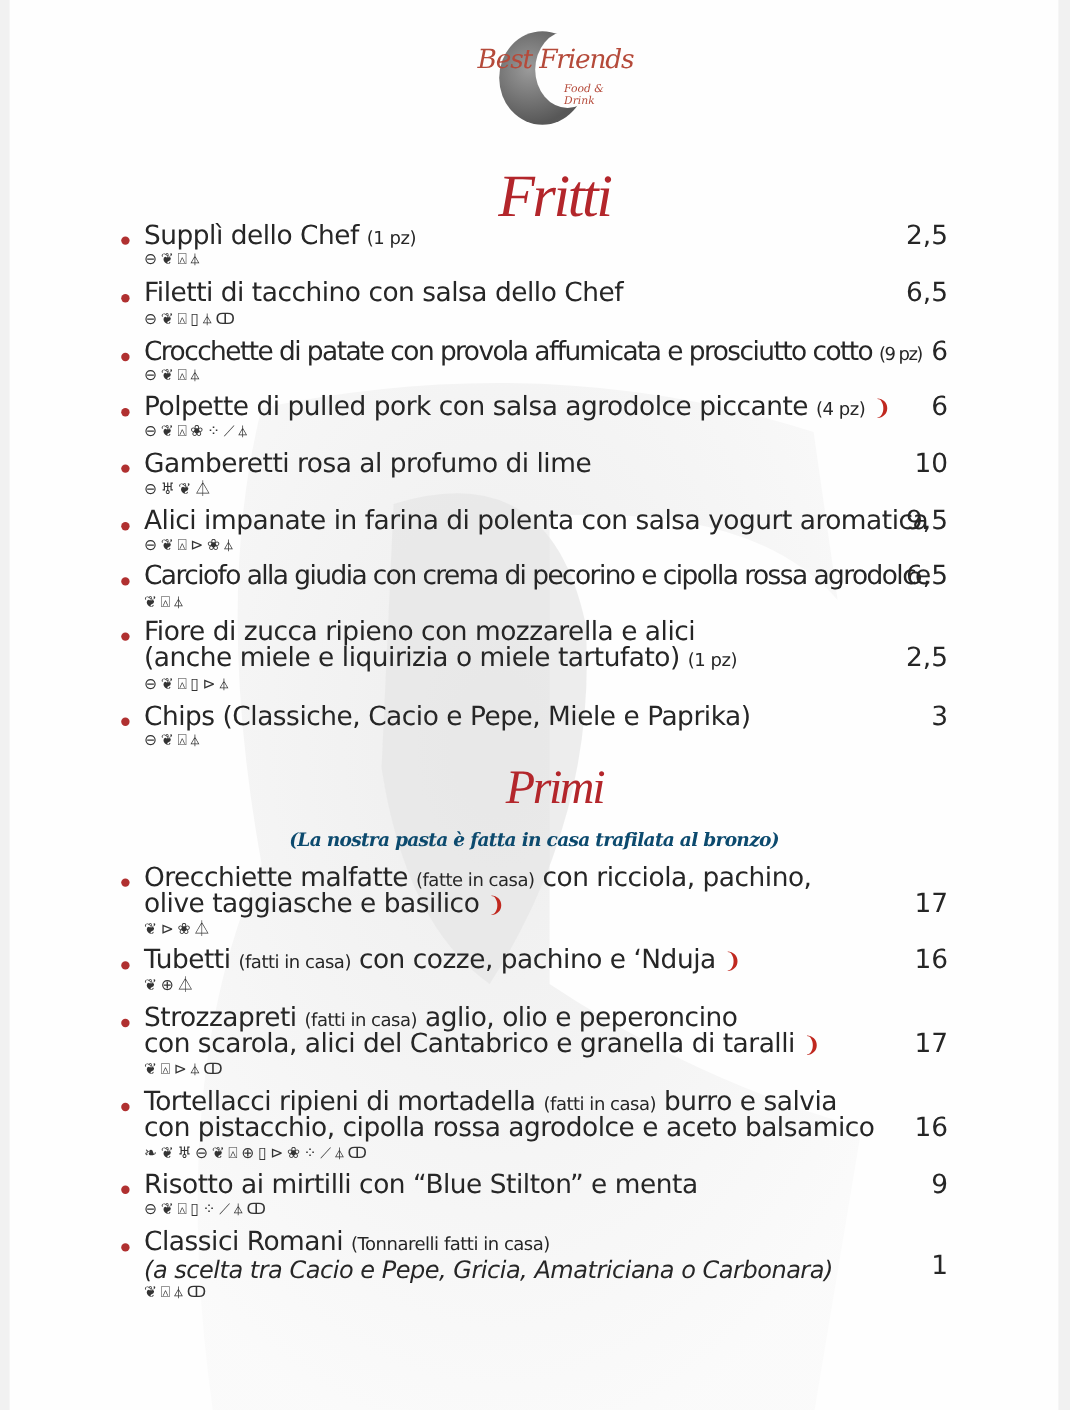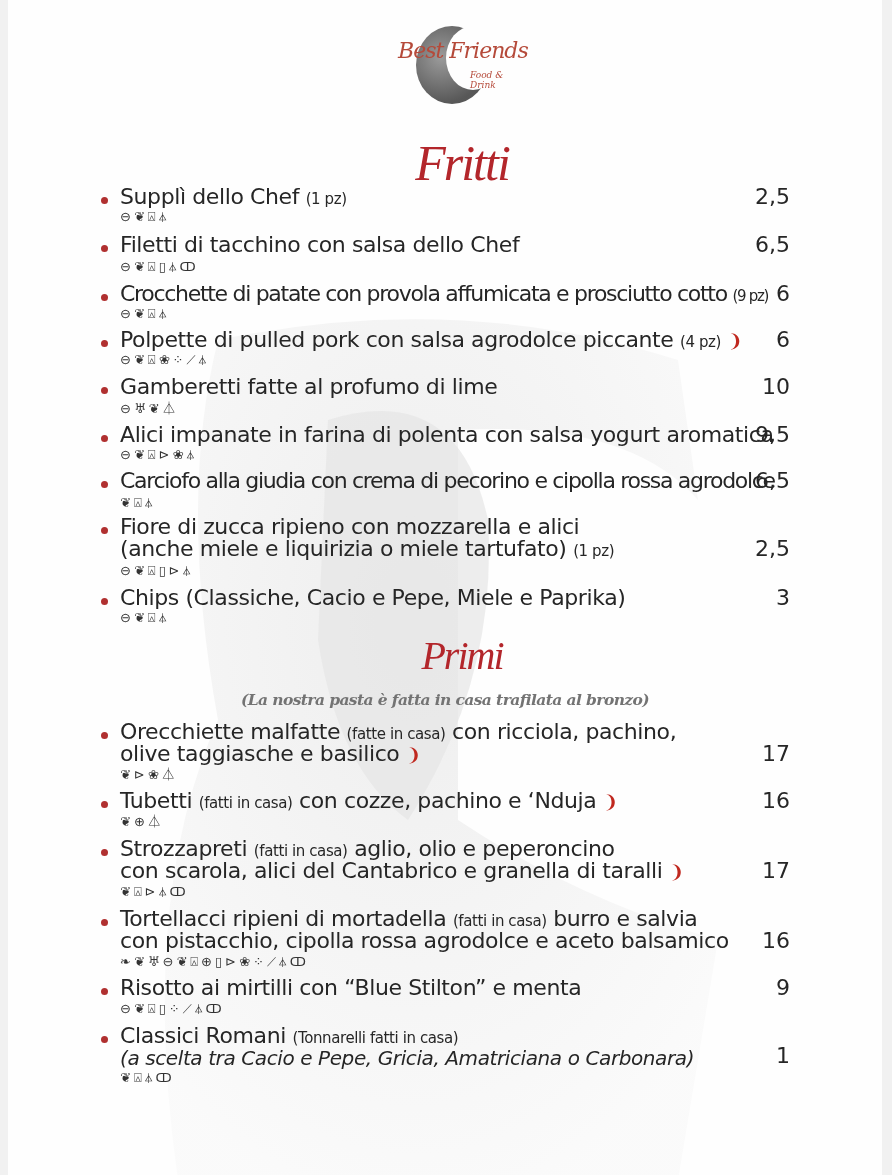--- a/index.html
+++ b/index.html
@@ -43,21 +43,21 @@
   .section-title {
     position: absolute; left: 17px; width: 874px; text-align: center;
     font-family: Liberation Serif, serif; font-style: italic;
     color: #b3262b; letter-spacing: -2px;
   }
   .fritti-title { top: 134px; font-size: 50px; }
   .primi-title { top: 632px; font-size: 40px; }
   .primi-note {
     position: absolute; top: 690px; left: 0; width: 874px; text-align: center;
     font-family: "DejaVu Serif", serif; font-style: italic; font-weight: bold;
-    font-size: 15.5px; color: #737373; letter-spacing: -0.6px;
+    font-size: 15.5px; color: #0c4a6e; letter-spacing: -0.6px;
   }
   .item {
     position: absolute; left: 0; width: 874px;
   }
   .bullet {
     position: absolute; left: 93px; width: 7px; height: 7px;
     border-radius: 50%; background: #b03030;
   }
   .name {
     position: absolute; left: 112px; font-size: 22px; line-height: 22px;
@@ -124,21 +124,21 @@
 
   <div class="item" style="top:329px">
     <span class="bullet" style="top:11px"></span>
     <span class="name"><span>Polpette di pulled pork con salsa agrodolce piccante</span> <span class="small">(4 pz)</span> <span class="chili">❩</span></span>
     <span class="price">6</span>
     <span class="icons" style="top:24px"><span>⊖</span><span>❦</span><span>⍓</span><span>❀</span><span>⁘</span><span>⟋</span><span>⏃</span></span>
   </div>
 
   <div class="item" style="top:376px">
     <span class="bullet" style="top:11px"></span>
-    <span class="name">Gamberetti fatte al profumo di lime</span>
+    <span class="name">Gamberetti rosa al profumo di lime</span>
     <span class="price">10</span>
     <span class="icons" style="top:26px"><span>⊖</span><span>♅</span><span>❦</span><span>⏃</span></span>
   </div>
 
   <div class="item" style="top:424px">
     <span class="bullet" style="top:11px"></span>
     <span class="name">Alici impanate in farina di polenta con salsa yogurt aromatica</span>
     <span class="price">9,5</span>
     <span class="icons" style="top:24px"><span>⊖</span><span>❦</span><span>⍓</span><span>⊳</span><span>❀</span><span>⏃</span></span>
   </div>

